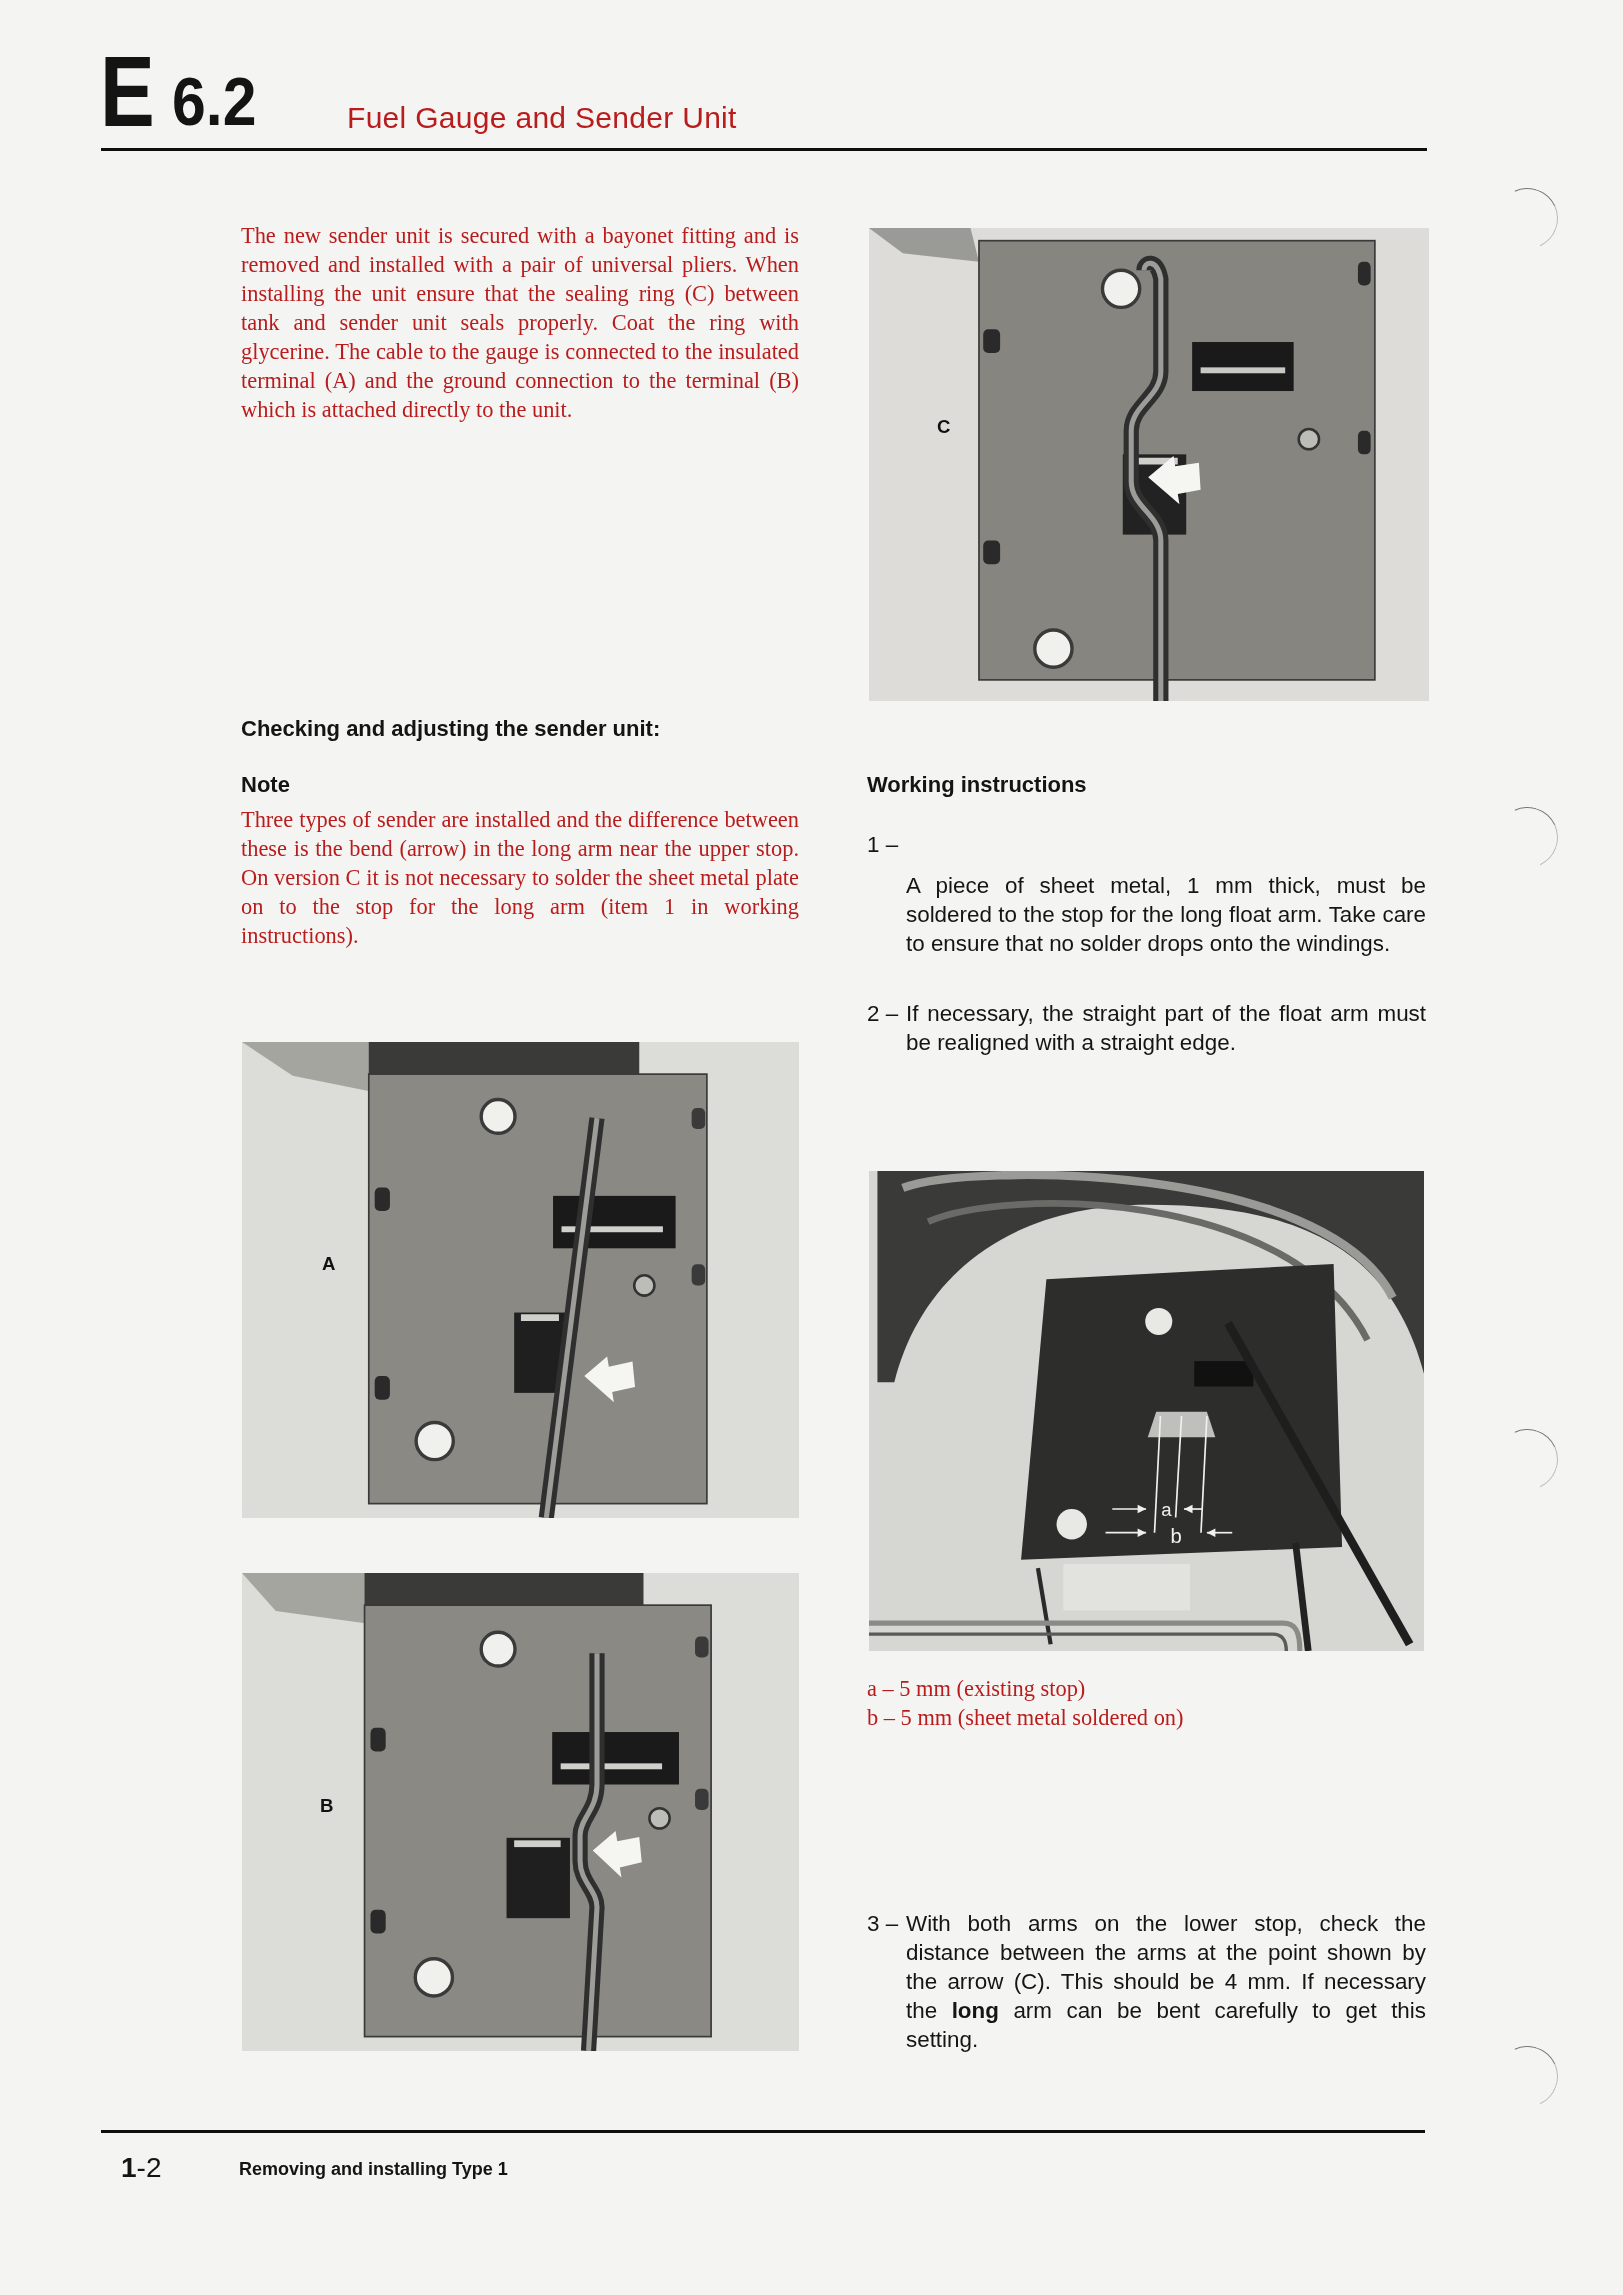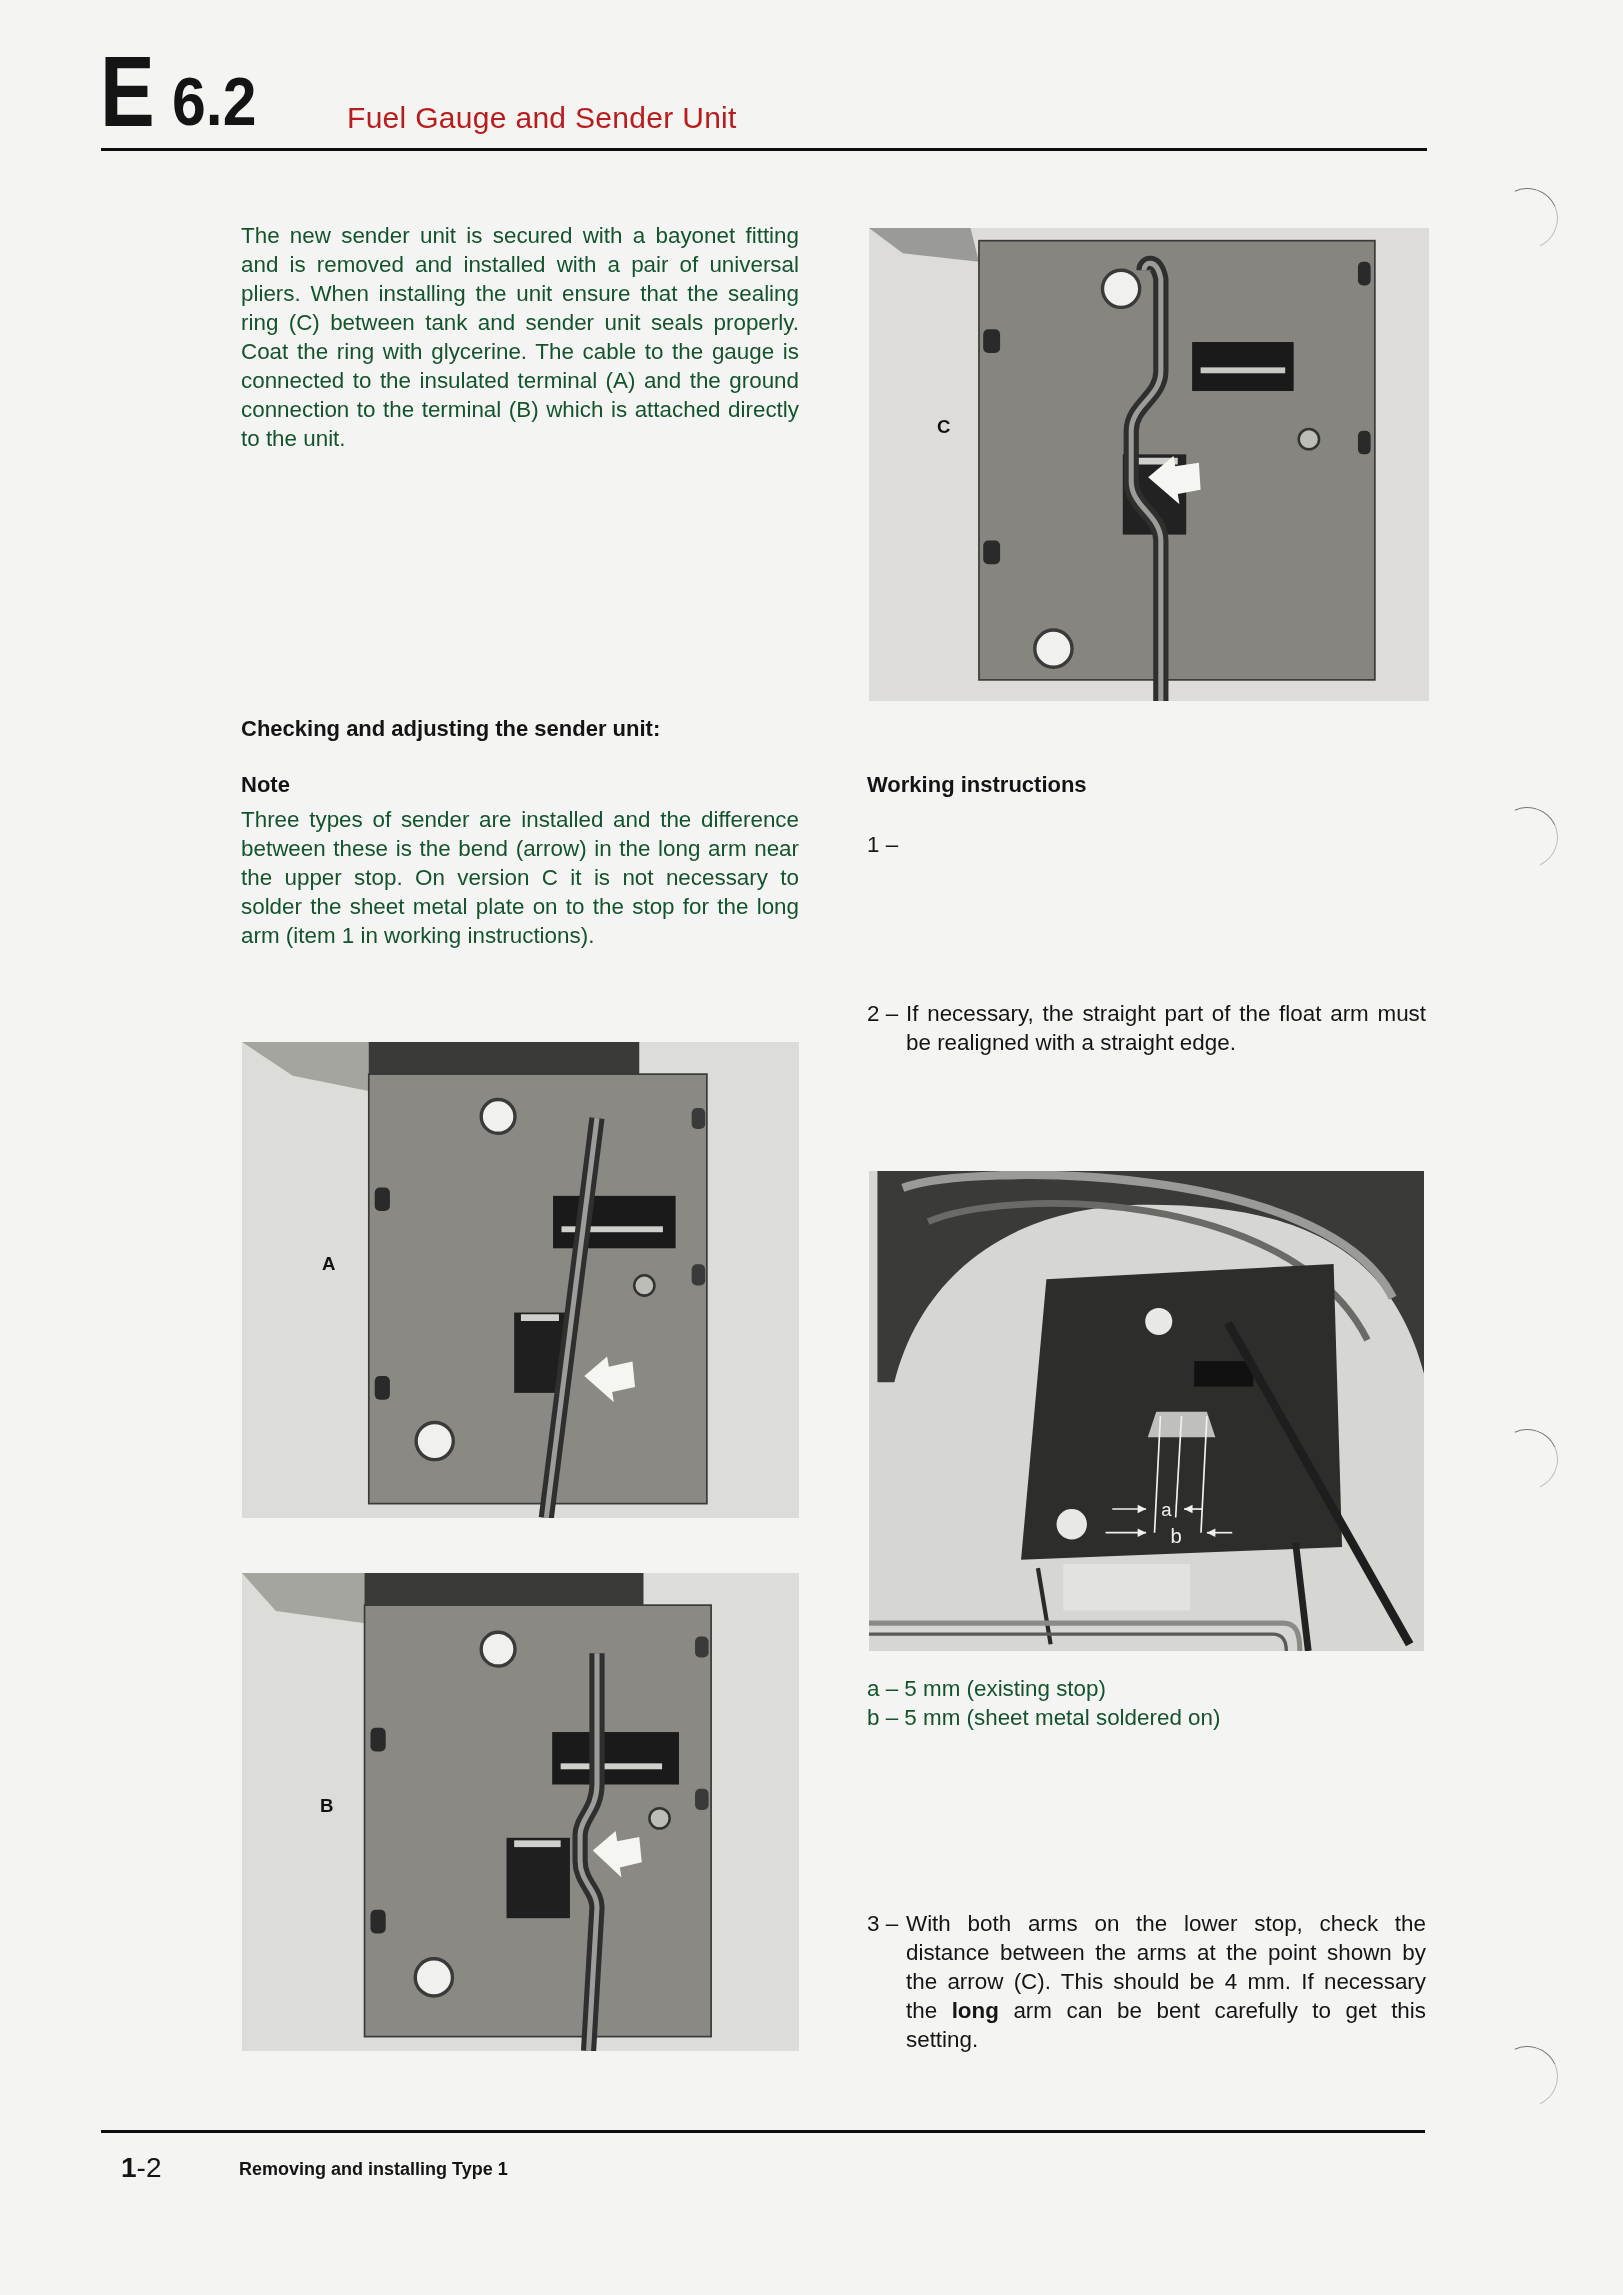--- a/index.html
+++ b/index.html
@@ -7,21 +7,21 @@
     width: 1623px; height: 2295px; position: relative; overflow: hidden;
     background: #f4f4f2;
     font-family: "Liberation Sans", sans-serif;
     color: #141414;
   }
   .abs { position: absolute; }
   .sec-letter { left: 100px; top: 41px; font-size: 100px; font-weight: 700; line-height: 1; letter-spacing: -1.7px; transform: scaleX(0.82); transform-origin: left top; }
   .sec-num { left: 172px; top: 67px; font-size: 69px; font-weight: 700; line-height: 1; transform: scaleX(0.88); transform-origin: left top; }
   .sec-title { left: 347px; top: 103px; font-size: 30px; line-height: 1; color: #b91c1c; letter-spacing: 0.3px; }
   .rule { background: #0e0e0e; height: 3.4px; }
-  .para { font-size: 22.4px; line-height: 29px; text-align: justify; color: #14532d; }
+  .para { font-size: 22.4px; line-height: 29px; text-align: justify; color: #b91c1c; font-family: Liberation Serif, serif; }
   .para.nojust { text-align: left; }
   .head { font-size: 22px; font-weight: 700; line-height: 29px; }
   .item { position: absolute; font-size: 22.4px; line-height: 29px; color: #151515; }
   .item .num { position: absolute; left: 0; top: 0; }
   .item .txt { position: absolute; left: 39px; text-align: justify; }
   .bold { font-weight: 700; }
   .photo {
     position: absolute; overflow: hidden; background: #dcdcd8;
   }
   .photo svg { position: absolute; left: 0; top: 0; width: 100%; height: 100%; }
@@ -71,20 +71,21 @@
 </div>
 
 <div class="abs head" style="left:241px; top:714px;">Checking and adjusting the sender unit:</div>
 <div class="abs head" style="left:241px; top:770px;">Note</div>
 <div class="abs para" style="left:241px; top:805px; width:558px;">Three types of sender are installed and the difference between these is the bend (arrow) in the long arm near the upper stop. On version C it is not necessary to solder the sheet metal plate on to the stop for the long arm (item 1 in working instructions).</div>
 
 <div class="abs head" style="left:867px; top:770px;">Working instructions</div>
 
 <div class="item" style="left:867px; top:830px; width:559px; height:161px;">
   <span class="num">1 –</span>
+  <span class="txt" style="top:41px; width:520px;">A piece of sheet metal, 1 mm thick, must be soldered to the stop for the long float arm. Take care to ensure that no solder drops onto the windings.</span>
 </div>
 
 <div class="item" style="left:867px; top:999px; width:559px; height:59px;">
   <span class="num">2 –</span>
   <span class="txt" style="top:0; width:520px;">If necessary, the straight part of the float arm must be realigned with a straight edge.</span>
 </div>
 
 <div class="photo" style="left:242px; top:1042px; width:557px; height:476px;">
   <svg viewBox="0 0 659 563" preserveAspectRatio="none">
     <rect x="0" y="0" width="659" height="563" fill="#dcdcd8"></rect>

